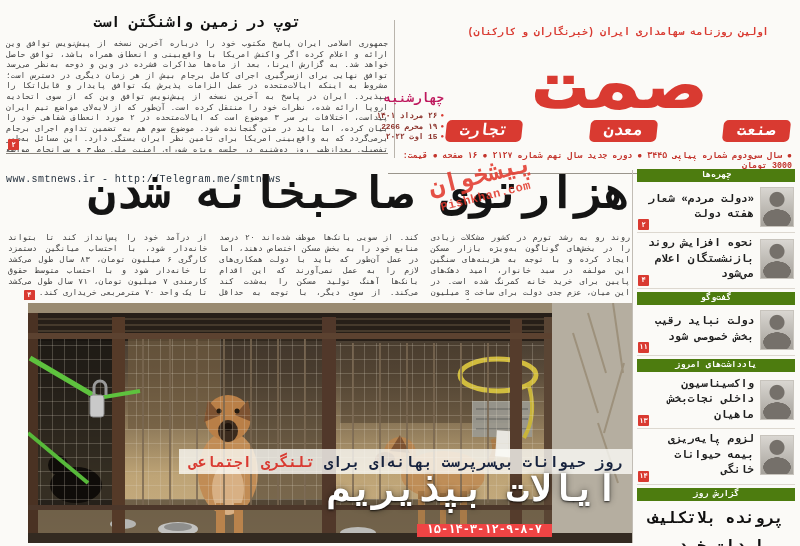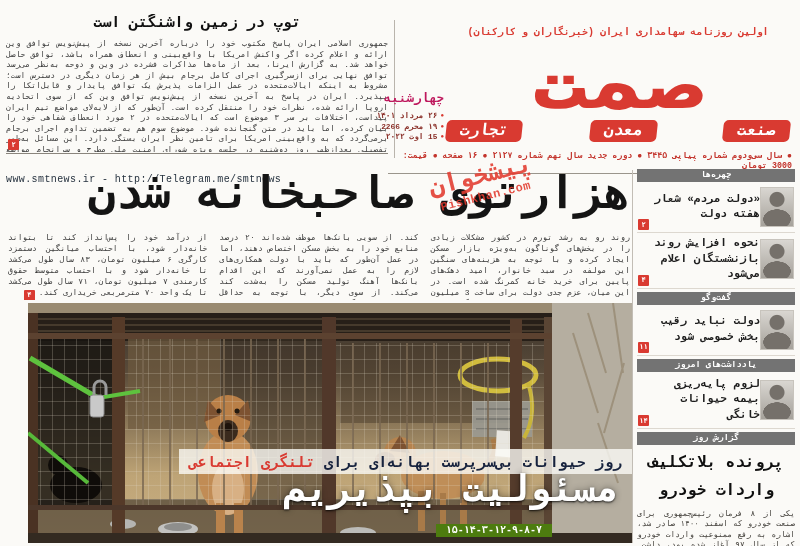--- a/index.html
+++ b/index.html
@@ -46,29 +46,29 @@
   .lead-badge{vertical-align:-2px;margin-right:4px;}
 
   
   .photo{position:absolute;left:28px;top:303px;width:604px;height:240px;margin:0;overflow:hidden;}
   .photo svg{position:absolute;inset:0;width:100%;height:100%;}
   .kicker{position:absolute;right:0;top:146px;background:rgba(252,252,248,.78);padding:4px 10px 2px;
           font-size:15px;font-weight:bold;color:#17233e;white-space:nowrap;}
   .kicker .red{color:#d93a31;}
   .photo-title{position:absolute;right:14px;top:164px;font-size:37px;line-height:48px;font-weight:bold;color:#fff;
                text-shadow:0 1px 2px rgba(0,0,0,.75),0 0 7px rgba(0,0,0,.45);}
-  .pages-bar{position:absolute;right:80px;top:221px;background:#4d7c0f;color:#fff;font-size:10px;font-weight:bold;
+  .pages-bar{position:absolute;right:80px;top:221px;background:#ef4444;color:#fff;font-size:12px;font-weight:bold;
              padding:0 10px;line-height:13px;direction:ltr;unicode-bidi:bidi-override;letter-spacing:1px;}
 
   
   .sb-divider{position:absolute;left:632px;top:170px;width:1px;height:373px;background:#c2bdb5;}
   .sidebar{position:absolute;left:637px;top:166px;width:158px;height:380px;overflow:hidden;}
-  .sec-bar{background:#737373;color:#fff;font-size:8.5px;font-weight:bold;text-align:center;line-height:13px;
+  .sec-bar{background:#4d7c0f;color:#fff;font-size:8.5px;font-weight:bold;text-align:center;line-height:13px;
            height:13px;margin:3px 0 2px;}
-  .sb-item{position:relative;display:flex;padding:3px 1px 5px;border-bottom:1px solid #ddd8d0;
+  .sb-item{position:relative;display:flex;gap:6px;padding:3px 1px 5px;border-bottom:1px solid #ddd8d0;
            min-height:36px;align-items:center;}
   .avatar{width:32px;height:38px;flex:none;border:1px solid #c8c4bd;
           background:
             radial-gradient(circle at 50% 30%, #75706a 7px, rgba(0,0,0,0) 8px),
             radial-gradient(ellipse 14px 10px at 50% 82%, #75706a 97%, rgba(0,0,0,0) 100%),
             linear-gradient(180deg,#d9d6d1,#a6a29b);}
   .sb-text{font-size:11px;font-weight:bold;line-height:15.5px;color:#1d1d1d;text-align:right;flex:1;padding-left:8px;}
   .sb-badge{position:absolute;left:1px;bottom:2px;}
   .report{position:relative;padding-bottom:4px;}
   .report-title{font-size:16px;font-weight:bold;line-height:28px;text-align:center;color:#0f0f0f;margin:4px 6px 4px;}
@@ -195,21 +195,21 @@
       <path d="M2 55L70 95" stroke="#5ec23e" stroke-width="5"></path>
       <path d="M70 95L112 88" stroke="#5ec23e" stroke-width="4"></path>
       <path d="M0 130L60 180" stroke="#57b93a" stroke-width="4"></path>
       <path d="M66 92v-8a6 6 0 0 1 12 0v8" stroke="#9a9a9a" stroke-width="3" fill="none"></path>
       <rect x="62" y="92" width="14" height="22" rx="3" fill="#c9c9c9" stroke="#8a8a8a"></rect>
       <rect y="230" width="604" height="10" fill="#332a21"></rect>
     </svg>
     <div class="kicker">
       <span>روز حیوانات بی‌سرپرست بهانه‌ای برای </span><span class="red">تلنگری اجتماعی</span>
     </div>
-    <div class="photo-title">مسئولیت بپذیریم</div>
+    <div class="photo-title">ایالات بپذیریم</div>
     <div class="pages-bar">۱۵-۱۴-۳-۱۲-۹-۸-۷</div>
   </figure>
 
   <div class="sb-divider"></div>
   <aside class="sidebar">
     <div class="sec-bar">چهره‌ها</div>
     <div class="sb-item">
       <div class="avatar"></div>
       <div class="sb-text">«دولت مردم» شعار هفته دولت</div>
       <span class="badge sb-badge">۲</span>
@@ -219,20 +219,25 @@
       <div class="sb-text">نحوه افزایش روند بازنشستگان اعلام می‌شود</div>
       <span class="badge sb-badge">۴</span>
     </div>
     <div class="sec-bar">گفت‌وگو</div>
     <div class="sb-item">
       <div class="avatar"></div>
       <div class="sb-text">دولت نباید رقیب بخش خصوصی شود</div>
       <span class="badge sb-badge">۱۱</span>
     </div>
     <div class="sec-bar">یادداشت‌های امروز</div>
+    <div class="sb-item">
+      <div class="avatar"></div>
+      <div class="sb-text">واکسیناسیون داخلی نجات‌بخش ماهیان</div>
+      <span class="badge sb-badge">۱۳</span>
+    </div>
     <div class="sb-item">
       <div class="avatar"></div>
       <div class="sb-text">لزوم پایه‌ریزی بیمه حیوانات خانگی</div>
       <span class="badge sb-badge">۱۴</span>
     </div>
     <div class="sec-bar">گزارش روز</div>
     <div class="report">
       <div class="report-title">پرونده بلاتکلیف واردات خودرو</div>
       <p class="report-body">یکی از ۸ فرمان رئیس‌جمهوری برای صنعت خودرو که اسفند ۱۴۰۰ صادر شد، اشاره به رفع ممنوعیت واردات خودرو که از سال ۹۷ آغاز شده بود، داشت. پیرو این امر متولیان صنعت، معدن و تجارت در اظهارات گوناگونی خبر از اجرای سیاست آزادسازی واردات خودرو تا شهریور داده بودند، اما تنها یک هفته تا پایان مهلت وعده‌ها مانده اما حتی از آیین‌نامه هم خبری نیست.</p>
 

